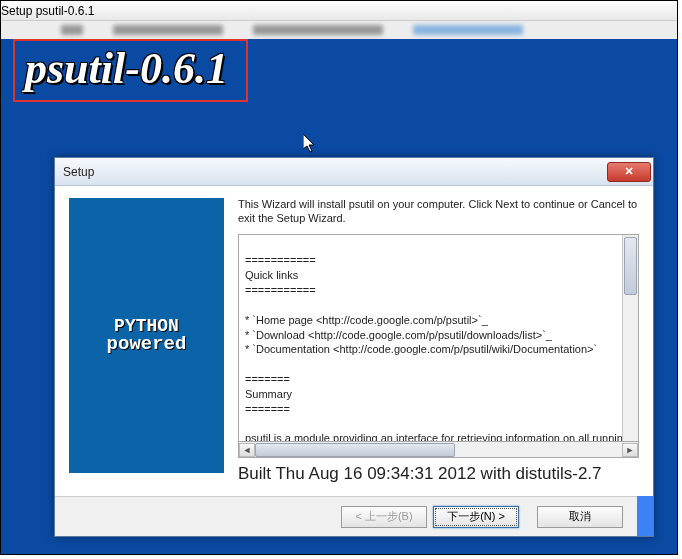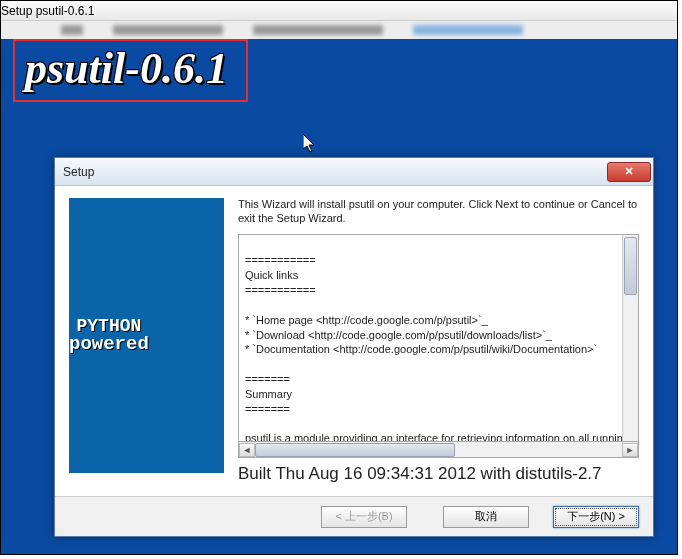--- a/index.html
+++ b/index.html
@@ -8,33 +8,33 @@
 .outer-titlebar { height: 20px; background: linear-gradient(#fdfdfd,#e8e8e8); border-bottom: 1px solid #ccc; display: flex; align-items: center; padding: 0 0; font-size: 12px; color: #000; }
 .blurred-tabs { height: 18px; background: #ededed; display: flex; gap: 30px; padding: 0 60px; align-items: center; }
 .blur-item { height: 10px; background: #999; filter: blur(2px); border-radius: 2px; }
 .blue-area { position: absolute; top: 38px; left: 0; right: 0; bottom: 0; background: #0b4aa2; }
 .title-box { position: absolute; top: 0; left: 12px; border: 2px solid #e03030; padding: 2px 18px 6px 10px; }
 .title-text { font-family: Georgia, "Times New Roman", serif; font-style: italic; font-weight: bold; font-size: 44px; color: #fff; text-shadow: 2px 2px 0 #000, -1px -1px 0 #000, 1px -1px 0 #000, -1px 1px 0 #000; letter-spacing: 0px; }
 .installer { position: absolute; top: 118px; left: 53px; width: 600px; height: 380px; background: #3b82f6; border: 1px solid #5a7aa3; box-shadow: 0 0 8px rgba(0,0,0,0.4); }
 .installer-titlebar { height: 28px; background: linear-gradient(#f7f9fc,#d8e3f0); border-bottom: 1px solid #b8c6d8; display: flex; align-items: center; justify-content: space-between; padding: 0 0 0 8px; font-size: 12px; color: #222; }
 .close-btn { width: 44px; height: 20px; background: linear-gradient(#e67a6f,#c83a2e); border: 1px solid #8a2a20; border-radius: 3px; display: flex; align-items: center; justify-content: center; color: #fff; font-weight: bold; font-size: 11px; margin-right: 2px; cursor: pointer; }
 .installer-body { position: absolute; top: 28px; left: 0; right: 0; bottom: 40px; background: #fff; padding: 12px 14px; display: flex; gap: 14px; }
-.side-panel { width: 155px; height: 275px; background: #0b63a8; display: flex; align-items: center; justify-content: flex-start; flex-shrink: 0; }
+.side-panel { width: 155px; height: 275px; background: #0b63a8; display: flex; align-items: center; justify-content: center; flex-shrink: 0; }
 .py-powered { color: #fff; font-family: "Courier New", monospace; font-weight: bold; text-align: center; font-size: 18px; line-height: 1; text-shadow: 1px 1px 0 #000; }
 .content-col { flex: 1; display: flex; flex-direction: column; font-size: 11px; color: #222; }
 .intro { margin-bottom: 8px; line-height: 1.25; }
 .textbox { flex: 1; border: 1px solid #a8a8a8; background: #fff; padding: 4px 6px; font-size: 11px; color: #222; overflow: hidden; position: relative; line-height: 1.35; white-space: pre-line; }
 .vscroll { position: absolute; right: 0; top: 0; bottom: 0; width: 16px; background: #f0f0f0; border-left: 1px solid #ccc; }
 .vthumb { position: absolute; top: 2px; left: 1px; right: 1px; height: 58px; background: linear-gradient(#e4e8ef,#c3cbd8); border: 1px solid #9aa4b4; border-radius: 2px; }
 .hscroll { height: 16px; border: 1px solid #a8a8a8; border-top: none; background: #f0f0f0; position: relative; display:flex; align-items:center; }
 .harrow { width: 16px; height: 14px; display:flex; align-items:center; justify-content:center; font-size:9px; color:#555; background: linear-gradient(#f8f8f8,#ddd); border:1px solid #bbb; }
 .htrack { flex:1; height:14px; position:relative; }
 .hthumb { position:absolute; left:0; top:0; bottom:0; width:200px; background: linear-gradient(#e4e8ef,#c3cbd8); border:1px solid #9aa4b4; border-radius:2px; }
 .built { margin-top: 6px; font-size: 17px; }
-.installer-footer { position: absolute; bottom: 0; left: 0; right: 0; height: 40px; background: #f0f0f0; border-top: 1px solid #ccc; display: flex; align-items: center; justify-content: flex-end; gap: 24px; padding: 0 14px; }
+.installer-footer { position: absolute; bottom: 0; left: 0; right: 16px; height: 40px; background: #f0f0f0; border-top: 1px solid #ccc; display: flex; align-items: center; justify-content: flex-end; gap: 6px; padding: 0 14px; }
 .btn { min-width: 86px; height: 22px; background: linear-gradient(#fdfdfd,#e4e4e4); border: 1px solid #9a9a9a; font-size: 11px; display: flex; align-items: center; justify-content: center; padding: 0 8px; cursor: pointer; }
 .btn.disabled { color: #9a9a9a; cursor: default; }
 .btn.focus { border: 1px solid #3b6ea5; outline: 1px dotted #555; outline-offset: -3px; box-shadow: 0 0 2px #5b9bd5; }
 .cursor { position: absolute; top: 133px; left: 302px; font-size: 16px; color: #fff; text-shadow: 0 0 1px #000; pointer-events:none; z-index: 50; }
 </style>
 </head>
 <body>
 
 <div class="outer-window">
   <div class="outer-titlebar">
@@ -94,25 +94,25 @@
             <div class="harrow">►</div>
           </div>
           <div class="built">Built Thu Aug 16 09:34:31 2012 with distutils-2.7</div>
         </div>
       </div>
 
       <div class="installer-footer">
         <div class="btn disabled">
           <span>&lt; 上一步(B)</span>
         </div>
+        <div class="btn focus">
+          <span>下一步(N) &gt;</span>
+        </div>
         <div class="btn" style="margin-left:12px">
           <span>取消</span>
-        </div>
-        <div class="btn focus">
-          <span>下一步(N) &gt;</span>
         </div>
       </div>
     </div>
   </div>
   <div class="cursor">
     <svg width="14" height="20" viewBox="0 0 14 20">
         <path d="M0 0 L0 15 L4 12 L7 18 L9 17 L6 11 L11 11 Z" fill="#fff" stroke="#000" stroke-width="1"></path>
       </svg>
   </div>
 </div>

